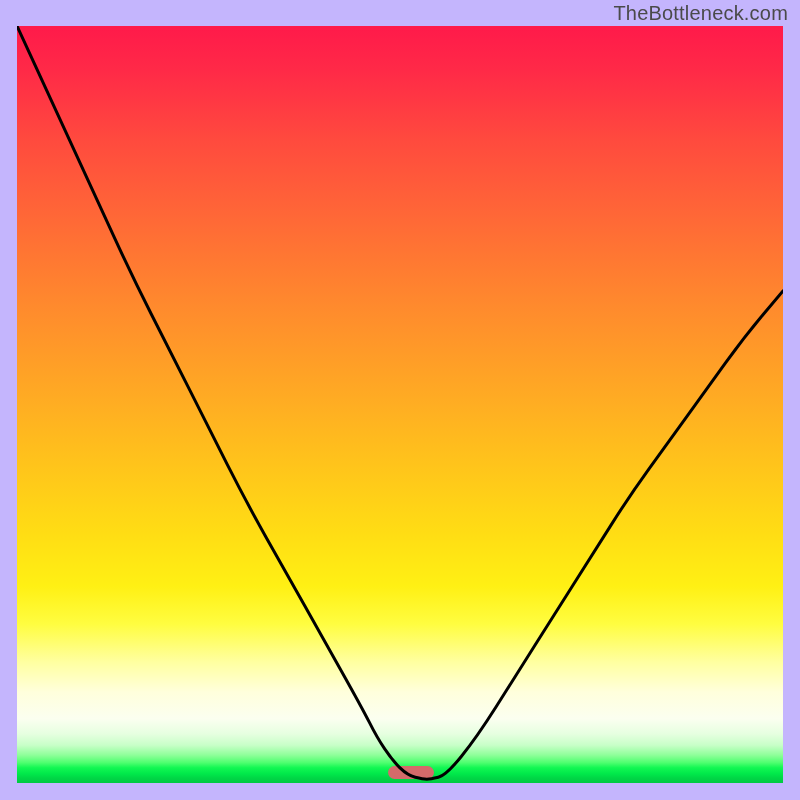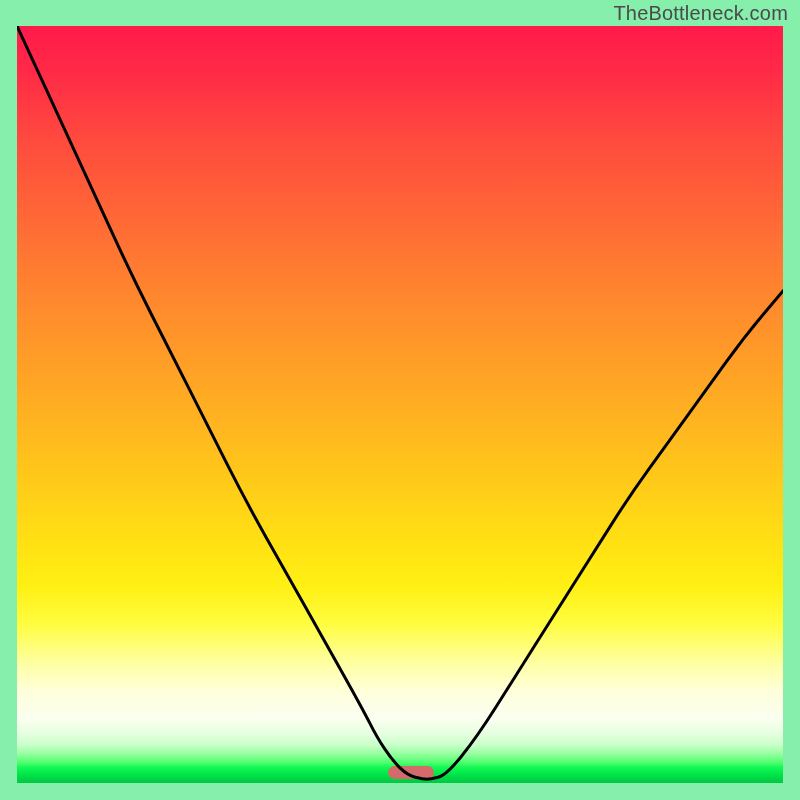--- a/index.html
+++ b/index.html
@@ -8,21 +8,21 @@
     width: 800px;
     height: 800px;
     background: #000;
     overflow: hidden;
     font-family: Arial, Helvetica, sans-serif;
   }
   .frame {
     position: absolute;
     width: 800px;
     height: 800px;
-    background: #86efac;
+    background: #c4b5fd;
   }
   .watermark {
     position: absolute;
     top: 2px;
     right: 12px;
     color: #4a4a4a;
     font-size: 20px;
     font-weight: 400;
     letter-spacing: 0.2px;
     z-index: 10;

